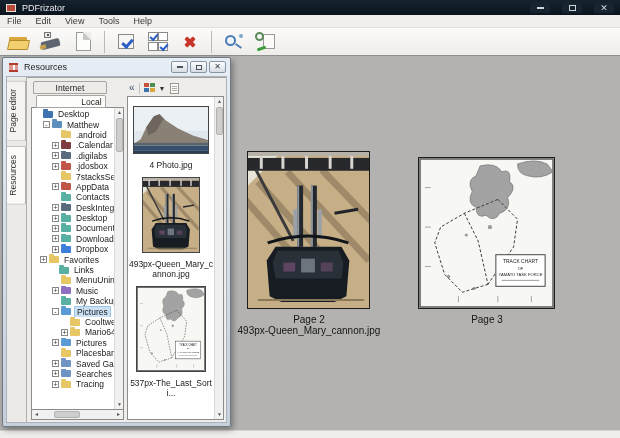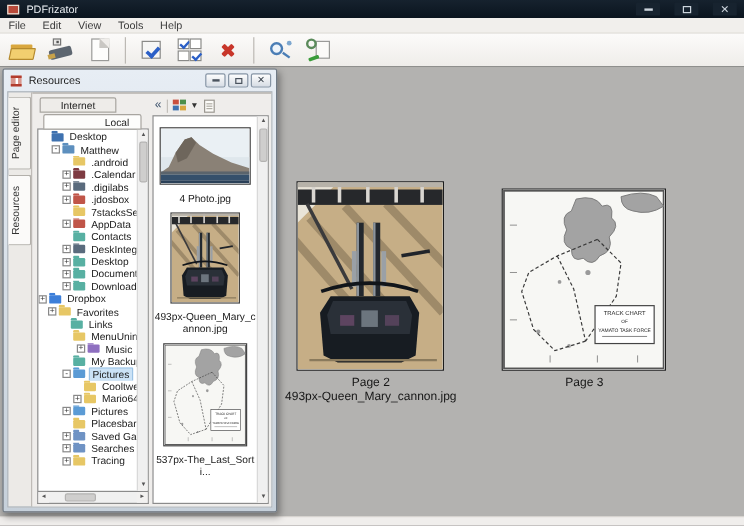--- a/index.html
+++ b/index.html
@@ -64,22 +64,22 @@
   .res-main { flex:1; background:#f2f0ee; border-left:1px solid #b3b0ab; display:flex; flex-direction:column; }
   .top-tabs { height:15px; display:flex; align-items:flex-end; padding-left:2px; }
   .ttab { font-size:9px; padding:1px 8px 1px 8px; border:1px solid #a6a39e; border-bottom:none;
     border-radius:2px 2px 0 0; background:#e6e3df; color:#222; }
   .ttab.active { background:#fbfaf8; font-weight:bold; position:relative; top:1px; padding-bottom:2px; }
   .tab-body { flex:1; border-top:1px solid #a6a39e; background:#efedeb; display:flex; padding:3px 2px 2px 4px; gap:3px; }
 
   .left-col { width:93px; display:flex; flex-direction:column; }
   .stab { font-size:8.5px; text-align:center; border:1px solid #a8a5a0; background:#eeece9;
     color:#222; height:13px; line-height:12px; border-radius:2px 2px 0 0; }
-  .stab.internet { width:64px; margin-left:2px; }
-  .stab.local { width:82px; margin-left:5px; background:#fdfdfc; position:relative; z-index:2; margin-top:1px;padding-left:41px; }
+  .stab.internet { width:74px; margin-left:2px; }
+  .stab.local { width:70px; margin-left:5px; background:#fdfdfc; position:relative; z-index:2; margin-top:1px;padding-left:41px; }
   .tree-box { flex:1; background:#fff; border:1px solid #8b8b8b; margin-top:-1px; position:relative; overflow:hidden; }
   .tree-rows { position:absolute; left:0; top:1px; right:9px; bottom:0; overflow:hidden; }
   .trow { height:10.4px; display:flex; align-items:center; overflow:hidden; white-space:nowrap; }
   .trow.sel .tlabel { background:#cbe2f6; border:1px solid #9cc3e5; border-radius:1px; }
   .exp { width:7px; height:7px; border:1px solid #888; background:#fff; font-size:7px; line-height:5px;
     text-align:center; color:#333; margin-right:2px; flex:none; }
   .exp-sp { width:9px; flex:none; }
   .ticon { width:10px; height:7px; border-radius:1px; margin-right:3px; flex:none; position:relative; }
   .ticon::before { content:""; position:absolute; left:0; top:-2px; width:5px; height:2px;
     border-radius:1px 1px 0 0; background:inherit; }
@@ -419,41 +419,41 @@
                 <div class="trow" style="padding-left: 20px;">
                   <span class="exp">+</span>
                   <span class="ticon ic-teal"></span>
                   <span class="tlabel">Documents</span>
                 </div>
                 <div class="trow" style="padding-left: 20px;">
                   <span class="exp">+</span>
                   <span class="ticon ic-teal"></span>
                   <span class="tlabel">Downloads</span>
                 </div>
-                <div class="trow" style="">
+                <div class="trow" style="padding-left: 20px;">
                   <span class="exp">+</span>
                   <span class="ticon ic-dropbox"></span>
                   <span class="tlabel">Dropbox</span>
                 </div>
                 <div class="trow" style="padding-left: 8px;">
                   <span class="exp">+</span>
                   <span class="ticon ic-star"></span>
                   <span class="tlabel">Favorites</span>
                 </div>
                 <div class="trow" style="padding-left: 18px;">
                   <span class="exp-sp"></span>
                   <span class="ticon ic-teal"></span>
                   <span class="tlabel">Links</span>
                 </div>
                 <div class="trow" style="padding-left: 20px;">
                   <span class="exp-sp"></span>
                   <span class="ticon ic-folder"></span>
                   <span class="tlabel">MenuUnins</span>
                 </div>
-                <div class="trow" style="padding-left: 32px;">
+                <div class="trow" style="padding-left: 20px;">
                   <span class="exp">+</span>
                   <span class="ticon ic-music"></span>
                   <span class="tlabel">Music</span>
                 </div>
                 <div class="trow" style="padding-left: 20px;">
                   <span class="exp-sp"></span>
                   <span class="ticon ic-teal"></span>
                   <span class="tlabel">My Backup</span>
                 </div>
                 <div class="trow sel" style="padding-left: 20px;">

